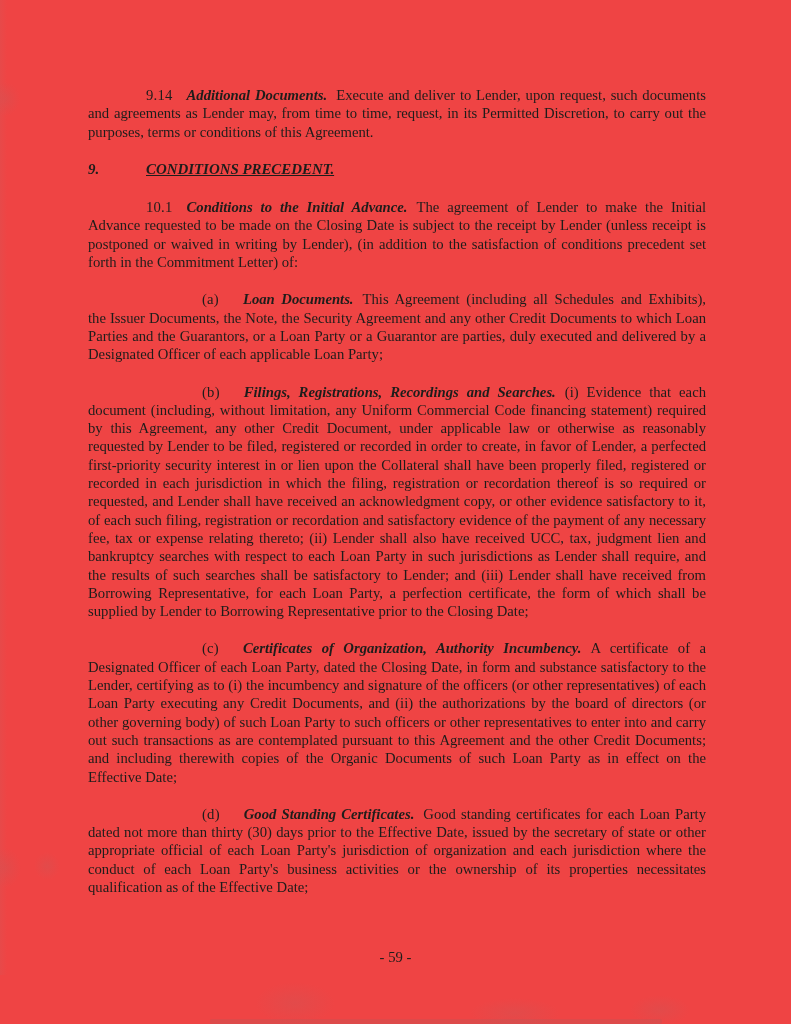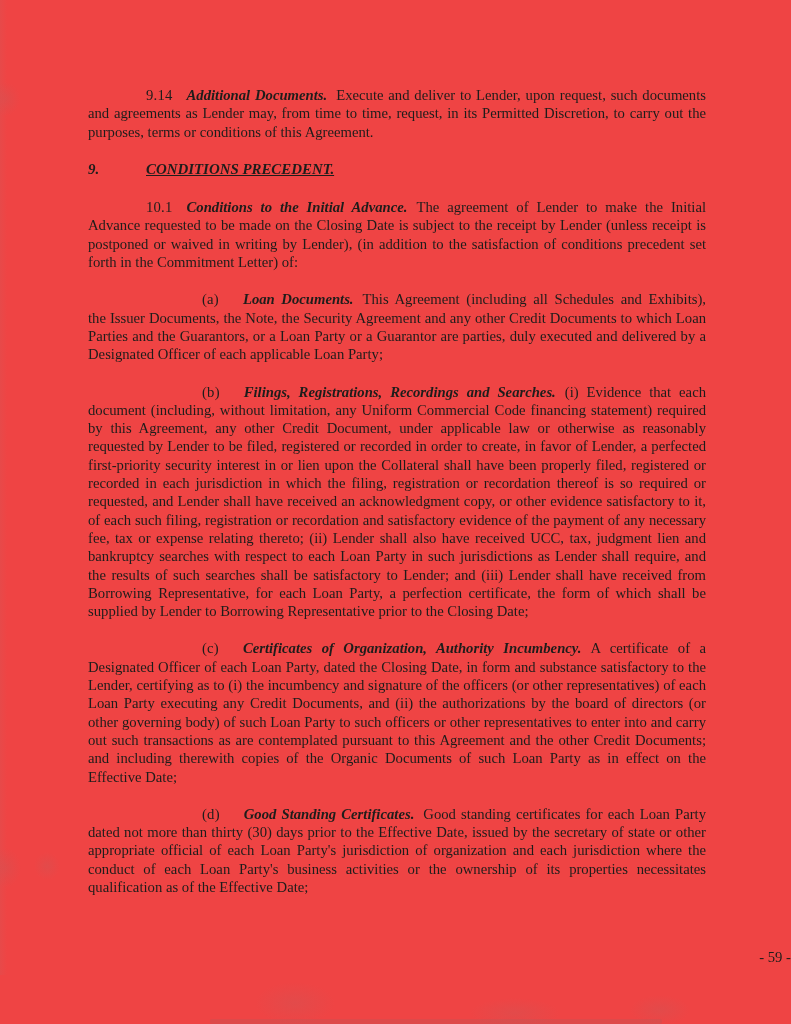--- a/index.html
+++ b/index.html
@@ -48,21 +48,21 @@
   .article .anum {
     display: inline-block;
     width: 58px;
   }
   .article .title { text-decoration: underline; margin-top: 20px; }
   .footer {
     position: absolute;
     left: 0;
     right: 0;
     top: 949px;
-    text-align: right;
+    text-align: center;
     font-size: 14.7px;
   }
   
   .artifact {
     position: absolute;
     pointer-events: none;
     background: radial-gradient(closest-side, rgba(125,125,125,0.11), rgba(125,125,125,0));
     border-radius: 50%;
   }
   .edge-left {

